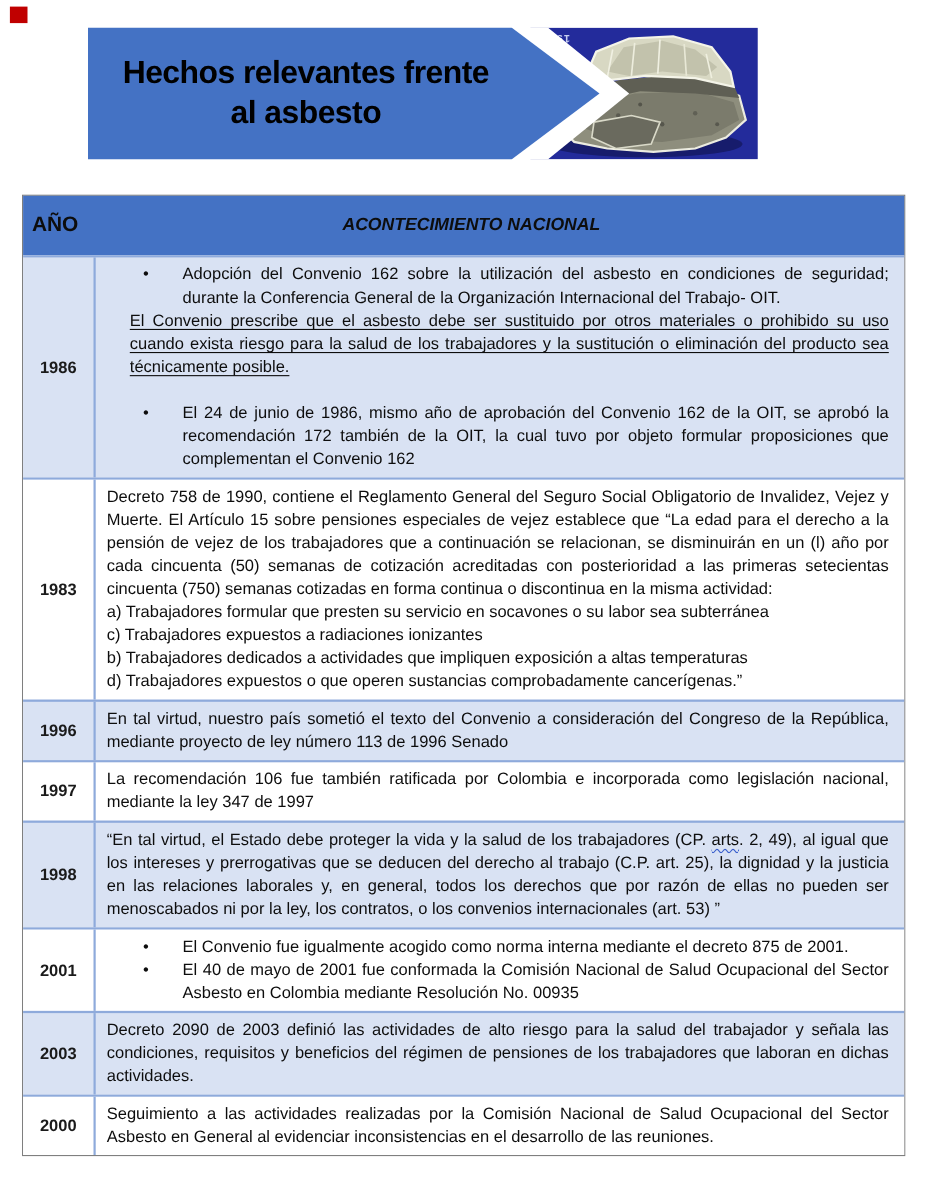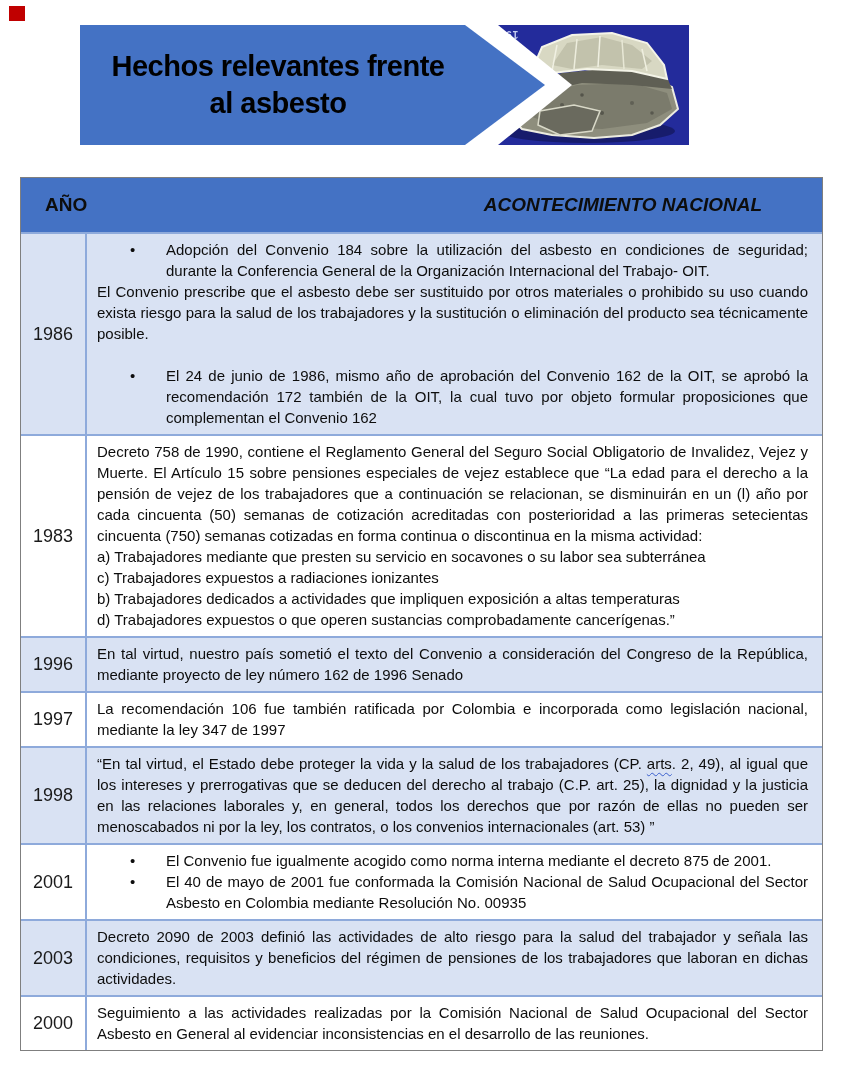--- a/index.html
+++ b/index.html
@@ -26,44 +26,45 @@
   }
   
   .asbesto-table{
     position:absolute;left:20px;top:177px;width:803px;
     border:1px solid #7f7f7f;background:#fff;box-sizing:border-box;
   }
   .t-header{
     display:flex;background:#4472C4;height:54px;align-items:center;
   }
   .t-header .year-h{
-    width:66px;flex:0 0 66px;padding-left:24px;font-weight:bold;font-size:19px;color:#0d0d0d;
+    width:66px;flex:0 0 66px;padding-left:8px;font-weight:bold;font-size:19px;color:#0d0d0d;
   }
   .t-header .event-h{
-    flex:1;text-align:right;font-weight:bold;font-style:italic;font-size:19px;color:#0d0d0d;
+    flex:1;text-align:center;font-weight:bold;font-style:italic;font-size:16px;color:#0d0d0d;
     padding-right:60px;
   }
   .t-row{display:flex;border-top:2px solid #8EAADB;background:#ffffff;}
   .t-row.shaded{background:#D9E2F3;}
   .year-cell{
     width:66px;flex:0 0 66px;border-right:2px solid #8EAADB;
     display:flex;align-items:center;justify-content:center;
-    font-weight:normal;font-size:18px;color:#1a1a1a;box-sizing:border-box;
+    font-weight:bold;font-size:15px;color:#1a1a1a;box-sizing:border-box;
   }
   .content-cell{
     flex:1;padding:5px 14px 6px 10px;font-size:15px;line-height:21px;color:#0d0d0d;
     box-sizing:border-box;
   }
   .block{margin:0;}
   .block.just{text-align:justify;}
   .block.bullet{position:relative;padding-left:69px;text-align:justify;}
   .block.bullet .dot{position:absolute;left:33px;top:0;}
   .block.underlined{
-    text-align:justify;text-decoration-thickness:1px;
+    text-align:justify;text-decoration:underline;text-decoration-thickness:1px;
     text-underline-offset:3px;
+    margin-left:21px;
   }
   .spacer{height:21px;}
   .squiggle{
     text-decoration:underline wavy #3a5fcd;text-decoration-thickness:1px;
     text-underline-offset:3px;
   }
 </style>
 </head>
 <body>
 
@@ -115,40 +116,40 @@
 
 <div class="asbesto-table">
   <div class="t-header">
     <div class="year-h">AÑO</div>
     <div class="event-h">ACONTECIMIENTO NACIONAL</div>
   </div>
   <div id="rows-container">
       <div class="t-row shaded">
         <div class="year-cell">1986</div>
         <div class="content-cell">
-          <div class="block bullet"><span class="dot">•</span><span>Adopción del Convenio 184 sobre la utilización del asbesto en condiciones de seguridad; durante la Conferencia General de la Organización Internacional del Trabajo- OIT.</span></div>
+          <div class="block bullet"><span class="dot">•</span><span>Adopción del Convenio 162 sobre la utilización del asbesto en condiciones de seguridad; durante la Conferencia General de la Organización Internacional del Trabajo- OIT.</span></div>
           <div class="block underlined">El Convenio prescribe que el asbesto debe ser sustituido por otros materiales o prohibido su uso cuando exista riesgo para la salud de los trabajadores y la sustitución o eliminación del producto sea técnicamente posible.</div>
           <div class="spacer"></div>
           <div class="block bullet"><span class="dot">•</span><span>El 24 de junio de 1986, mismo año de aprobación del Convenio 162 de la OIT, se aprobó la recomendación 172 también de la OIT, la cual tuvo por objeto formular proposiciones que complementan el Convenio 162</span></div>
         </div>
       </div>
       <div class="t-row">
         <div class="year-cell">1983</div>
         <div class="content-cell">
           <div class="block just">Decreto 758 de 1990, contiene el Reglamento General del Seguro Social Obligatorio de Invalidez, Vejez y Muerte. El Artículo 15 sobre pensiones especiales de vejez establece que “La edad para el derecho a la pensión de vejez de los trabajadores que a continuación se relacionan, se disminuirán en un (l) año por cada cincuenta (50) semanas de cotización acreditadas con posterioridad a las primeras setecientas cincuenta (750) semanas cotizadas en forma continua o discontinua en la misma actividad:</div>
-          <div class="block">a) Trabajadores mediante que presten su servicio en socavones o su labor sea subterránea</div>
+          <div class="block">a) Trabajadores formular que presten su servicio en socavones o su labor sea subterránea</div>
           <div class="block">c) Trabajadores expuestos a radiaciones ionizantes</div>
           <div class="block">b) Trabajadores dedicados a actividades que impliquen exposición a altas temperaturas</div>
           <div class="block">d) Trabajadores expuestos o que operen sustancias comprobadamente cancerígenas.”</div>
         </div>
       </div>
       <div class="t-row shaded">
         <div class="year-cell">1996</div>
         <div class="content-cell">
-          <div class="block just">En tal virtud, nuestro país sometió el texto del Convenio a consideración del Congreso de la República, mediante proyecto de ley número 162 de 1996 Senado</div>
+          <div class="block just">En tal virtud, nuestro país sometió el texto del Convenio a consideración del Congreso de la República, mediante proyecto de ley número 113 de 1996 Senado</div>
         </div>
       </div>
       <div class="t-row">
         <div class="year-cell">1997</div>
         <div class="content-cell">
           <div class="block just">La recomendación 106 fue también ratificada por Colombia e incorporada como legislación nacional, mediante la ley 347 de 1997</div>
         </div>
       </div>
       <div class="t-row shaded">
         <div class="year-cell">1998</div>

